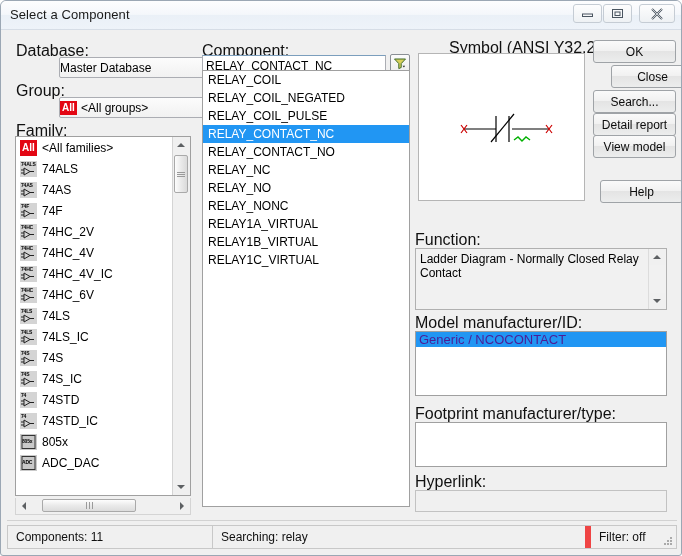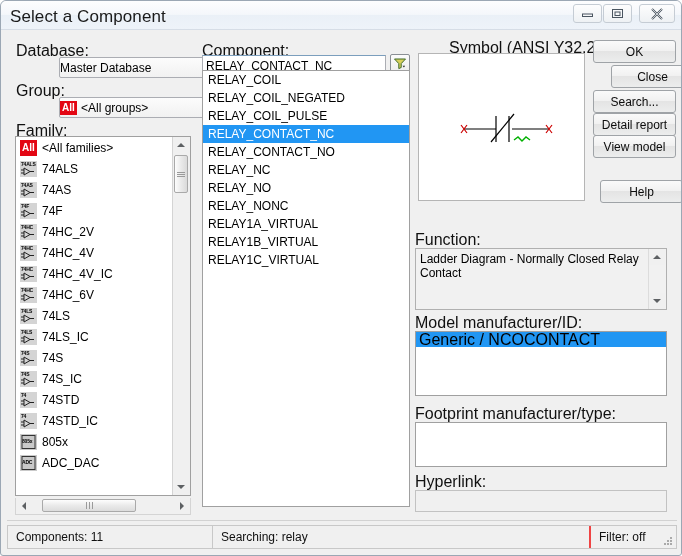--- a/index.html
+++ b/index.html
@@ -30,21 +30,21 @@
     position: absolute;
     left: 0; top: 0;
     width: 682px; height: 28px;
     background: linear-gradient(to bottom, #fdfdfe 0%, #f4f7fb 48%, #eaf0f7 50%, #eef3f9 100%);
     border-bottom: 1px solid #d6dde6;
     border-radius: 5px 5px 0 0;
   }
   #title-text {
     position: absolute;
     left: 9px; top: 6px;
-    font-size: 17px;
+    font-size: 13px;
     color: #1a1a1a;
     letter-spacing: .1px;
   }
   .wbtn {
     position: absolute;
     top: 3px;
     width: 29px; height: 19px;
     box-sizing: border-box;
     border: 1px solid #c5ccd4;
     border-radius: 3px;
@@ -279,22 +279,22 @@
   #model-box {
     position: absolute;
     left: 414px; top: 330px; width: 252px; height: 65px;
     box-sizing: border-box;
     background: #ffffff;
     border: 1px solid #a0a0a0;
   }
   #model-sel {
     height: 15px;
     background: #2196f3;
-    color: #000000;
-    font-size: 16px;
+    color: #4c1d95;
+    font-size: 13px;
     display: flex; align-items: center;
     padding-left: 3px;
     white-space: nowrap;
   }
 
   
   #footprint-box {
     position: absolute;
     left: 414px; top: 421px; width: 252px; height: 45px;
     box-sizing: border-box;
@@ -345,21 +345,21 @@
   .status-cell {
     font-size: 12px;
     color: #101010;
     padding-left: 8px;
     height: 100%;
     display: flex; align-items: center;
     box-sizing: border-box;
     white-space: nowrap;
   }
   #st-components { width: 205px; border-right: 1px solid #c8c8c8; }
-  #st-searching  { width: 378px; border-right: 2px solid #ef4444; }
+  #st-searching  { width: 378px; border-right: 6px solid #ef4444; }
   #st-filter     { flex: 1; }
   #resize-grip {
     position: absolute;
     right: 3px; bottom: 2px;
     width: 12px; height: 12px;
   }
   #hr-top {
     position: absolute;
     left: 6px; bottom: 34px; width: 670px; height: 1px;
     background: #d2d2d2;

